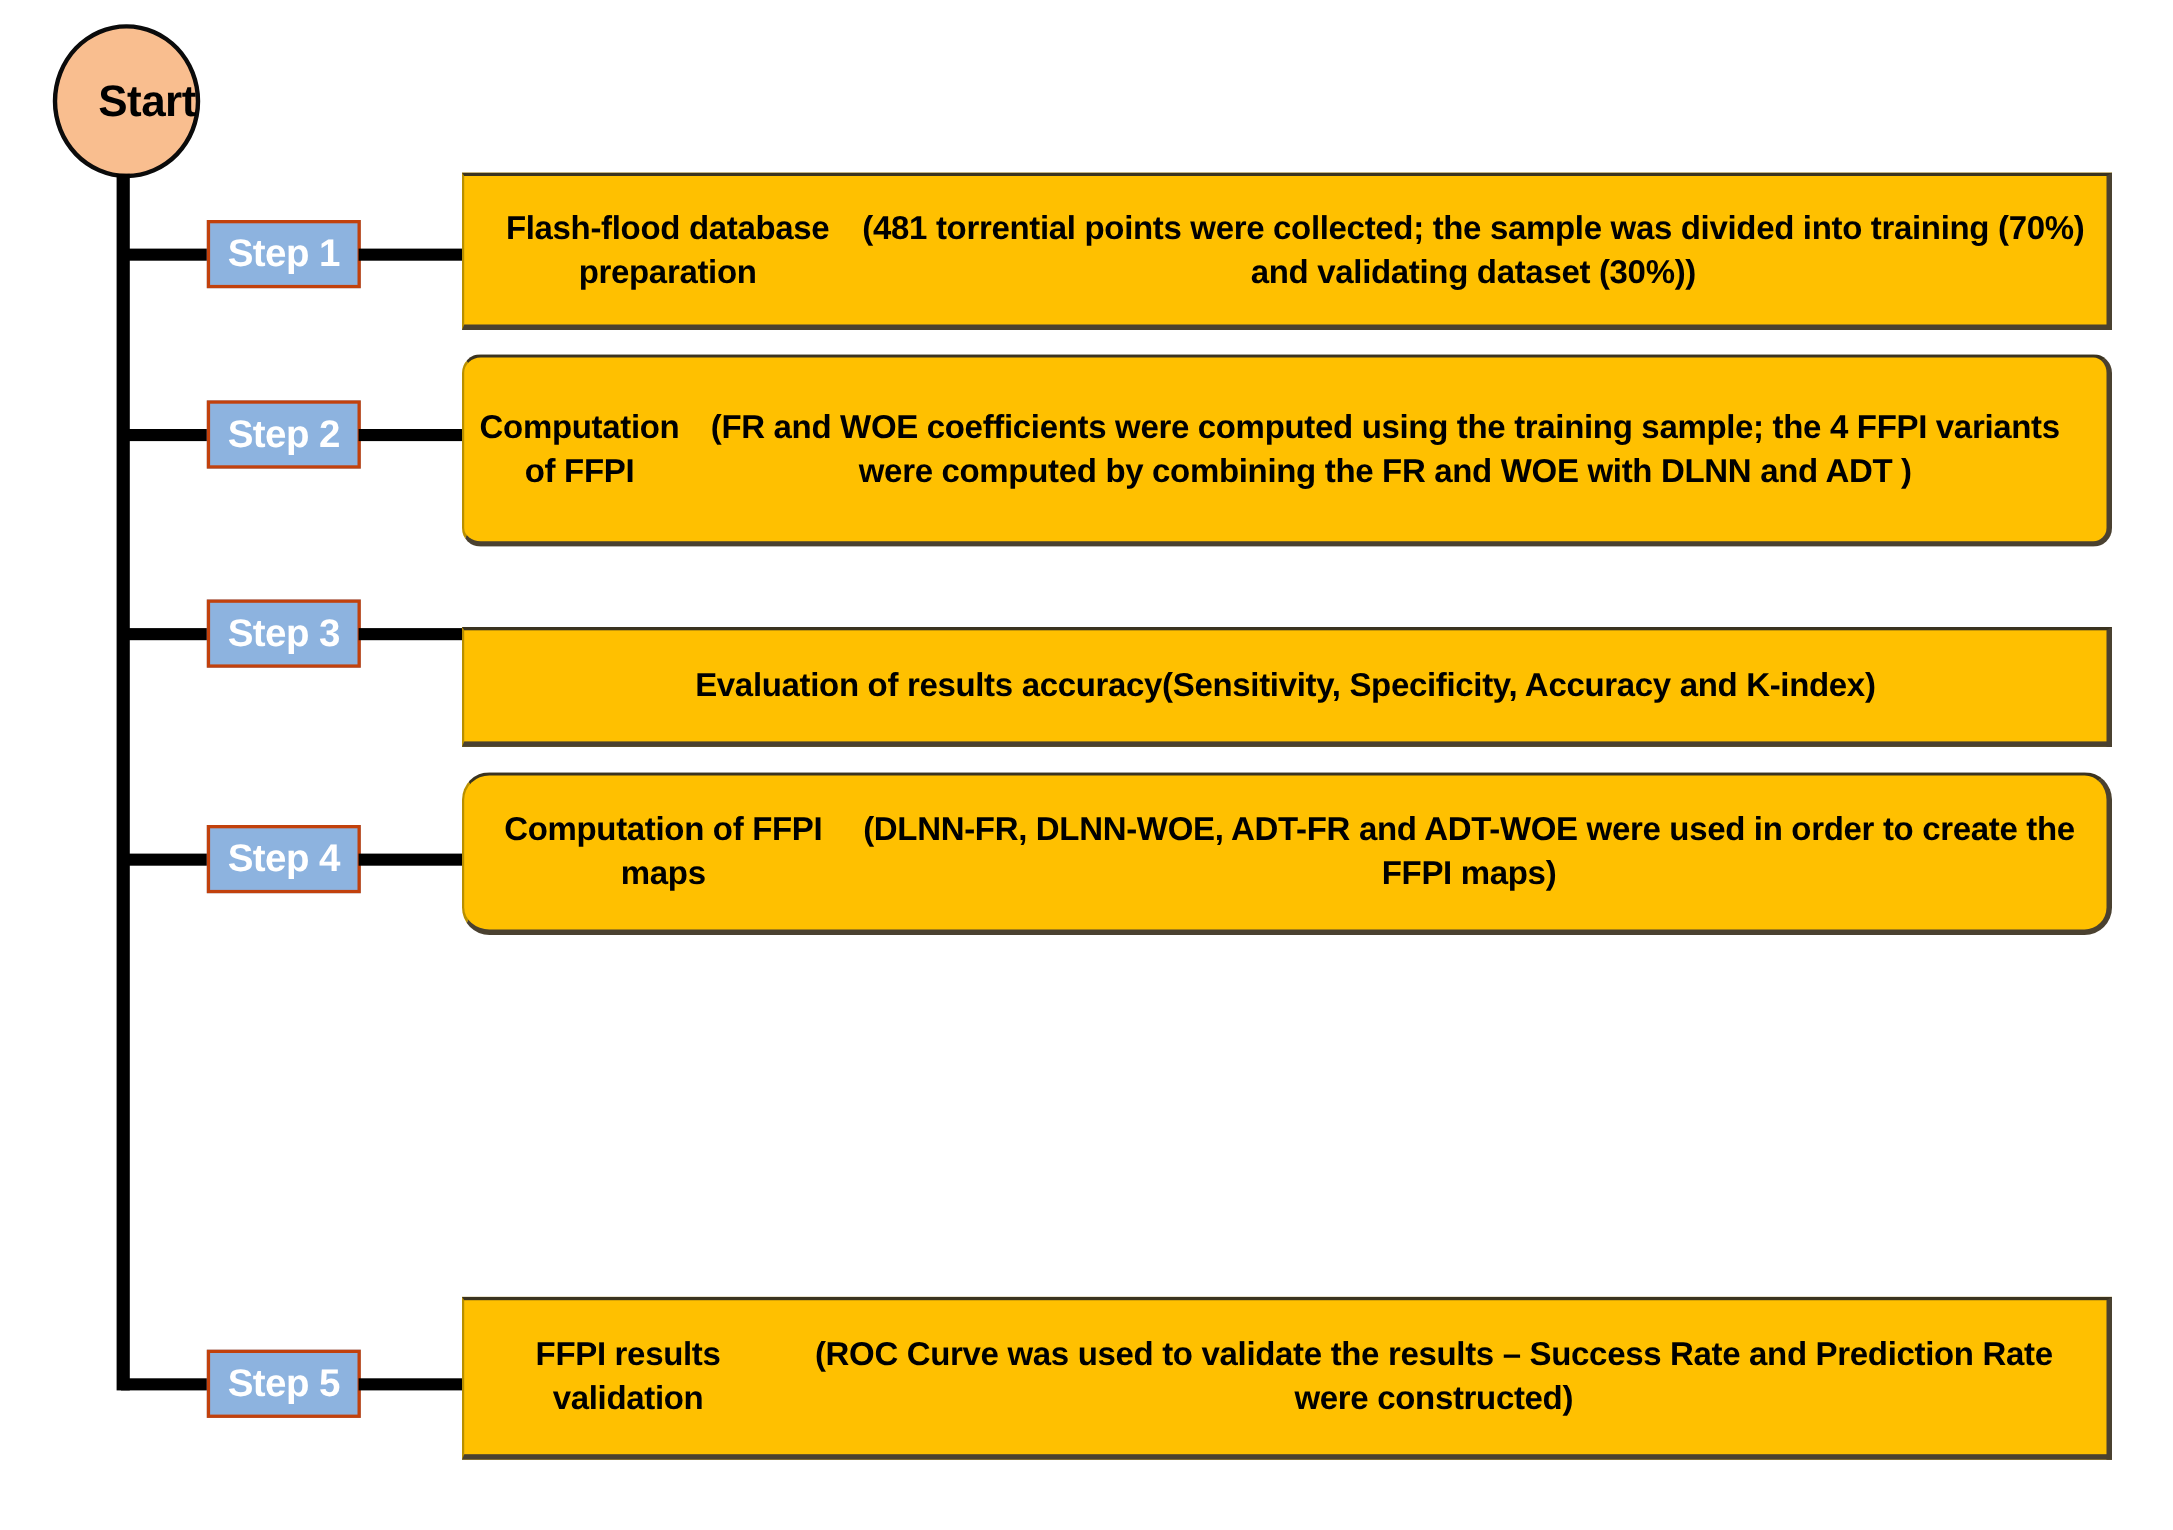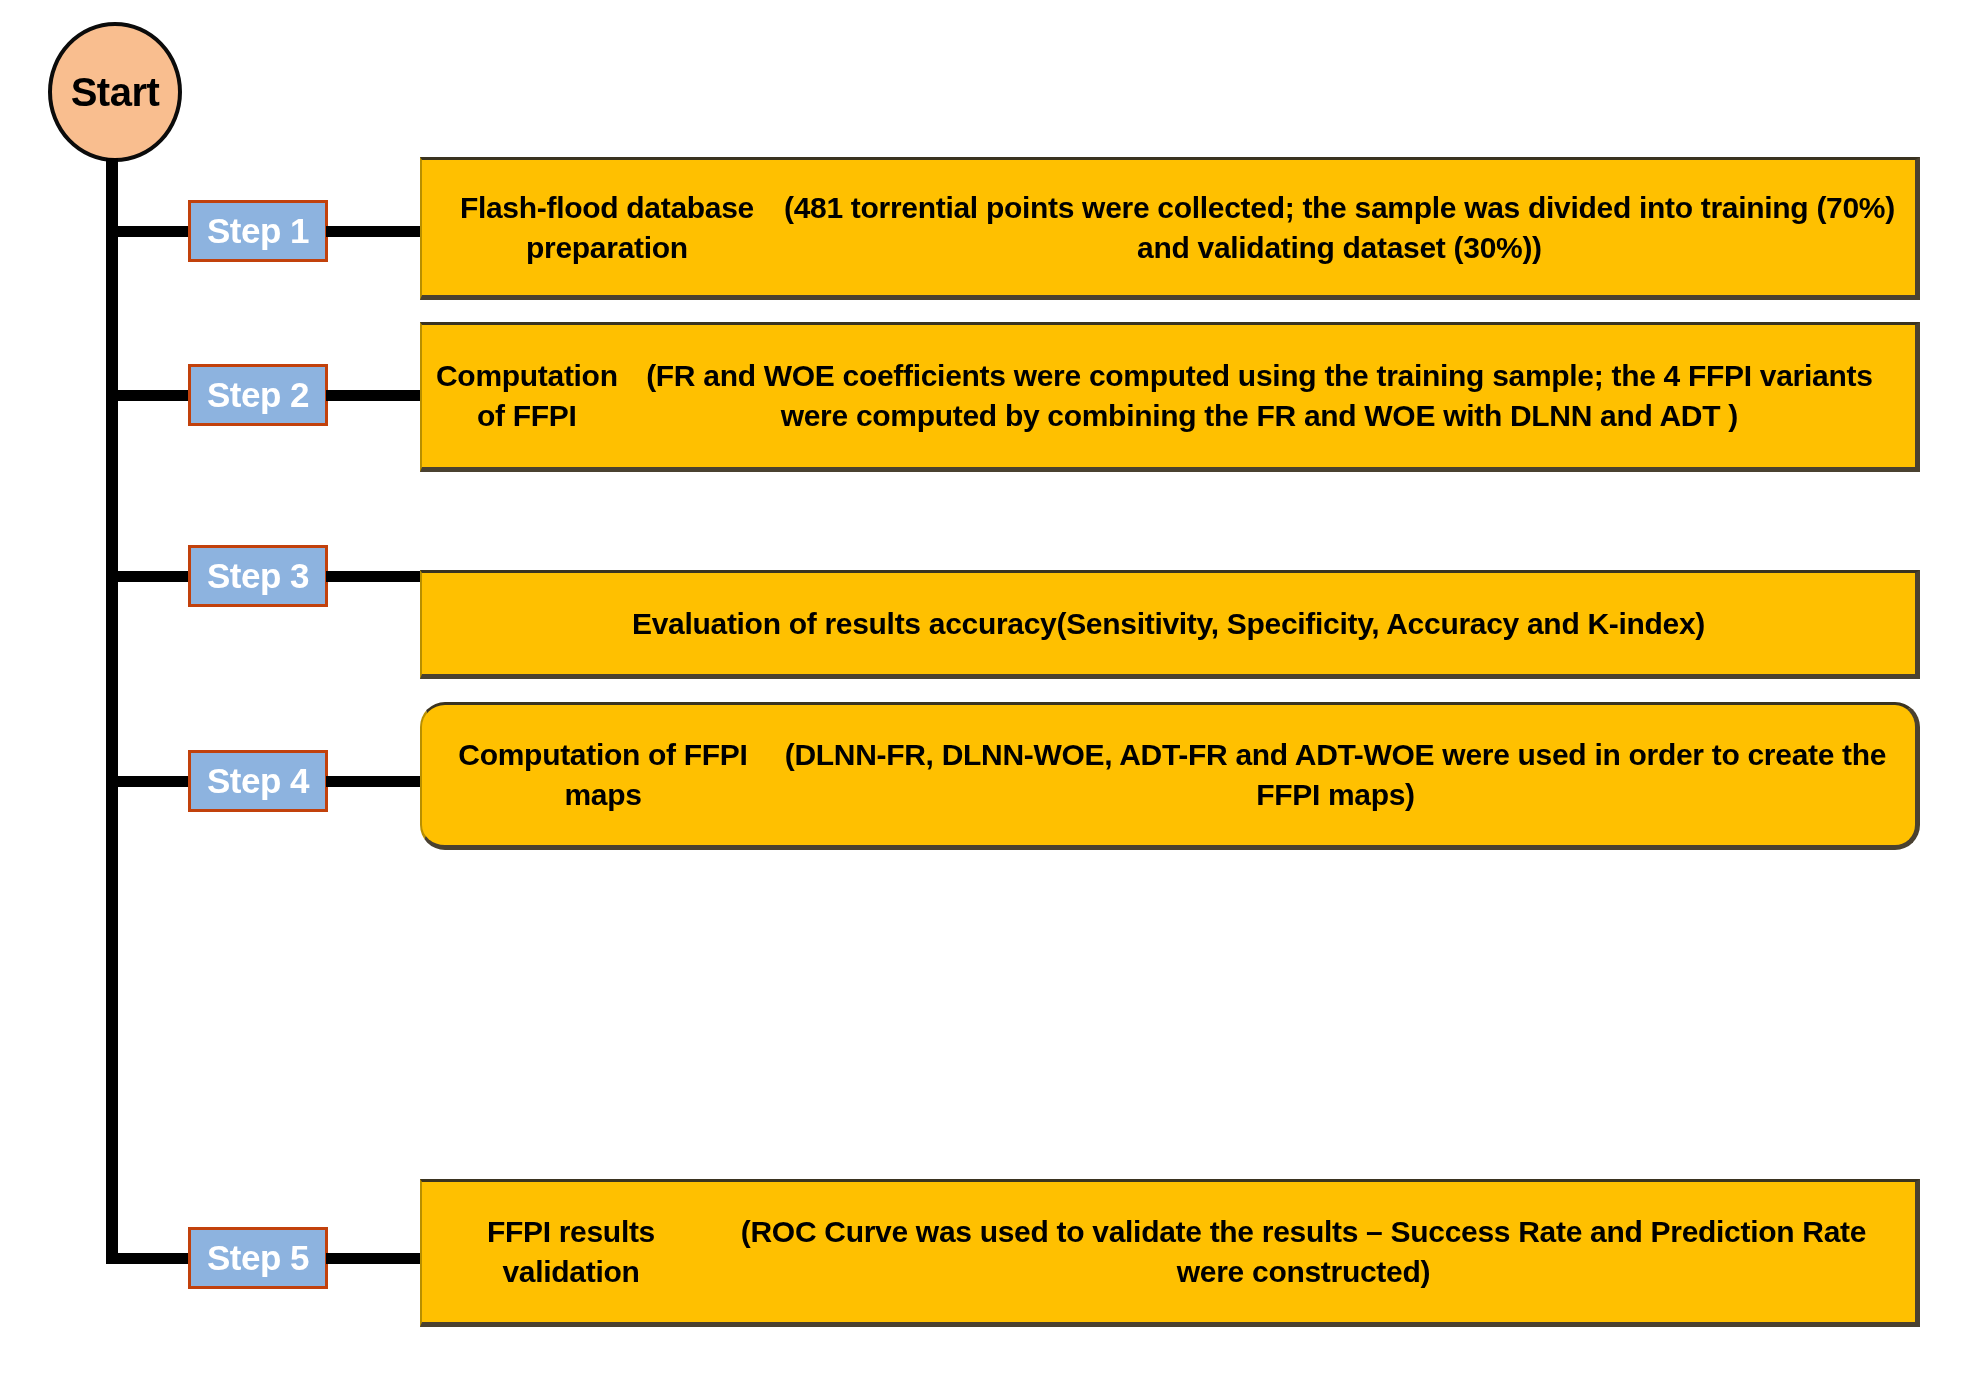--- a/index.html
+++ b/index.html
@@ -24,21 +24,21 @@
     left: 48px;
     top: 22px;
     width: 134px;
     height: 140px;
     border-radius: 50%;
     background: #F9BE8F;
     border: 4px solid #0b0b0b;
     box-sizing: border-box;
     display: flex;
     align-items: center;
-    justify-content: center;
+    justify-content: flex-end;
   }
   .start-node .label {
     font-size: 40px;
     font-weight: bold;
     color: #000000;
     letter-spacing: -0.5px;
   }
 
   
   .spine {
@@ -145,21 +145,21 @@
     <div class="title">Flash-flood database preparation</div>
     <div class="body">(481 torrential points were collected; the sample was divided into training (70%) and validating dataset (30%))</div>
   </div>
 
   <div class="h-branch" style="top:390px; width:105px;"></div>
   <div class="arrow-head" style="left:213px; top:380px;"></div>
   <div class="step-chip" style="left:188px; top:364px;">
     <span class="step-label">Step 2</span>
   </div>
   <div class="h-link" style="left:326px; top:390px; width:100px;"></div>
-  <div class="desc-box" style="top:322px; height:150px;">
+  <div class="desc-box" style="top:322px; height:175px;border-radius:17px;">
     <div class="title">Computation of FFPI</div>
     <div class="body">(FR and WOE coefficients were computed using the training sample; the 4 FFPI variants were computed by combining the FR and WOE with DLNN and ADT )</div>
   </div>
 
   <div class="h-branch" style="top:571px; width:105px;"></div>
   <div class="arrow-head" style="left:213px; top:561px;"></div>
   <div class="step-chip" style="left:188px; top:545px;">
     <span class="step-label">Step 3</span>
   </div>
   <div class="h-link" style="left:326px; top:571px; width:100px;"></div>

